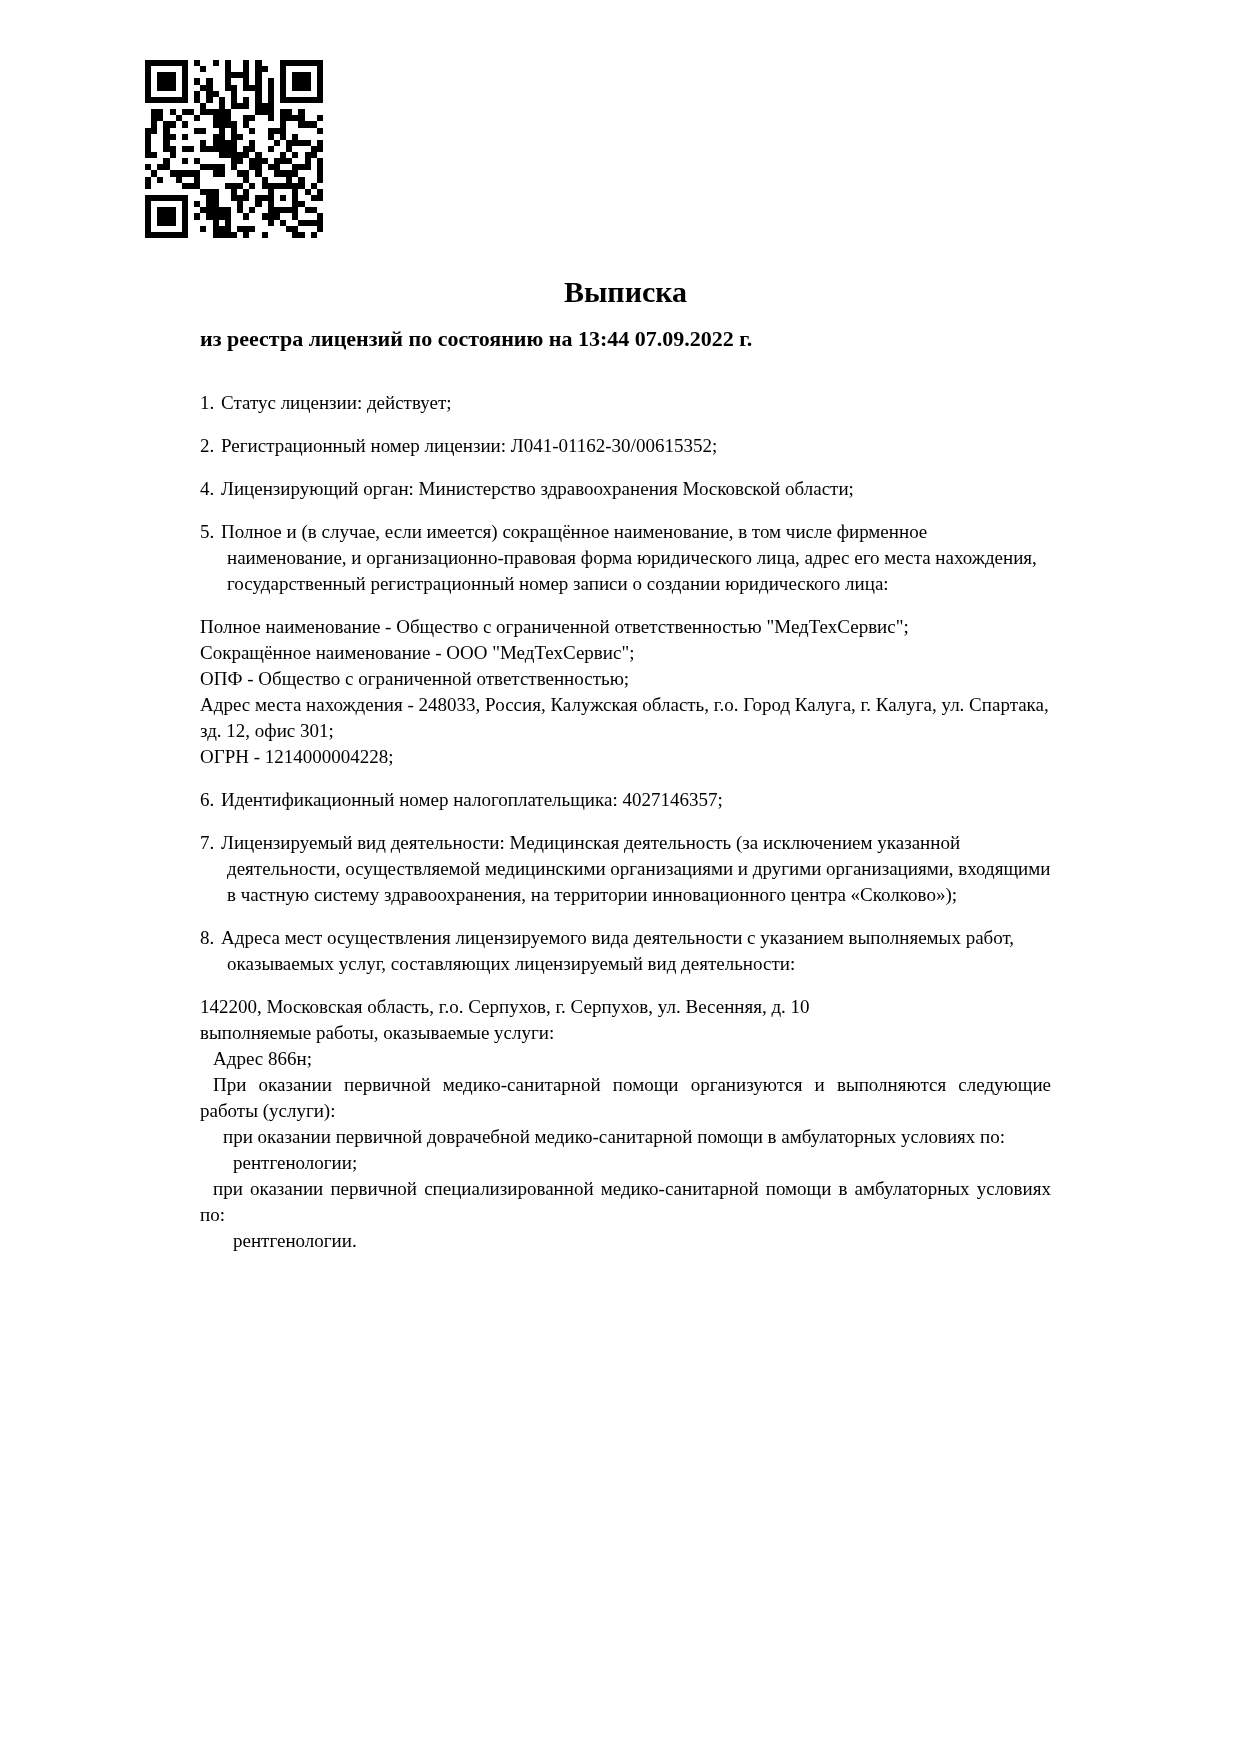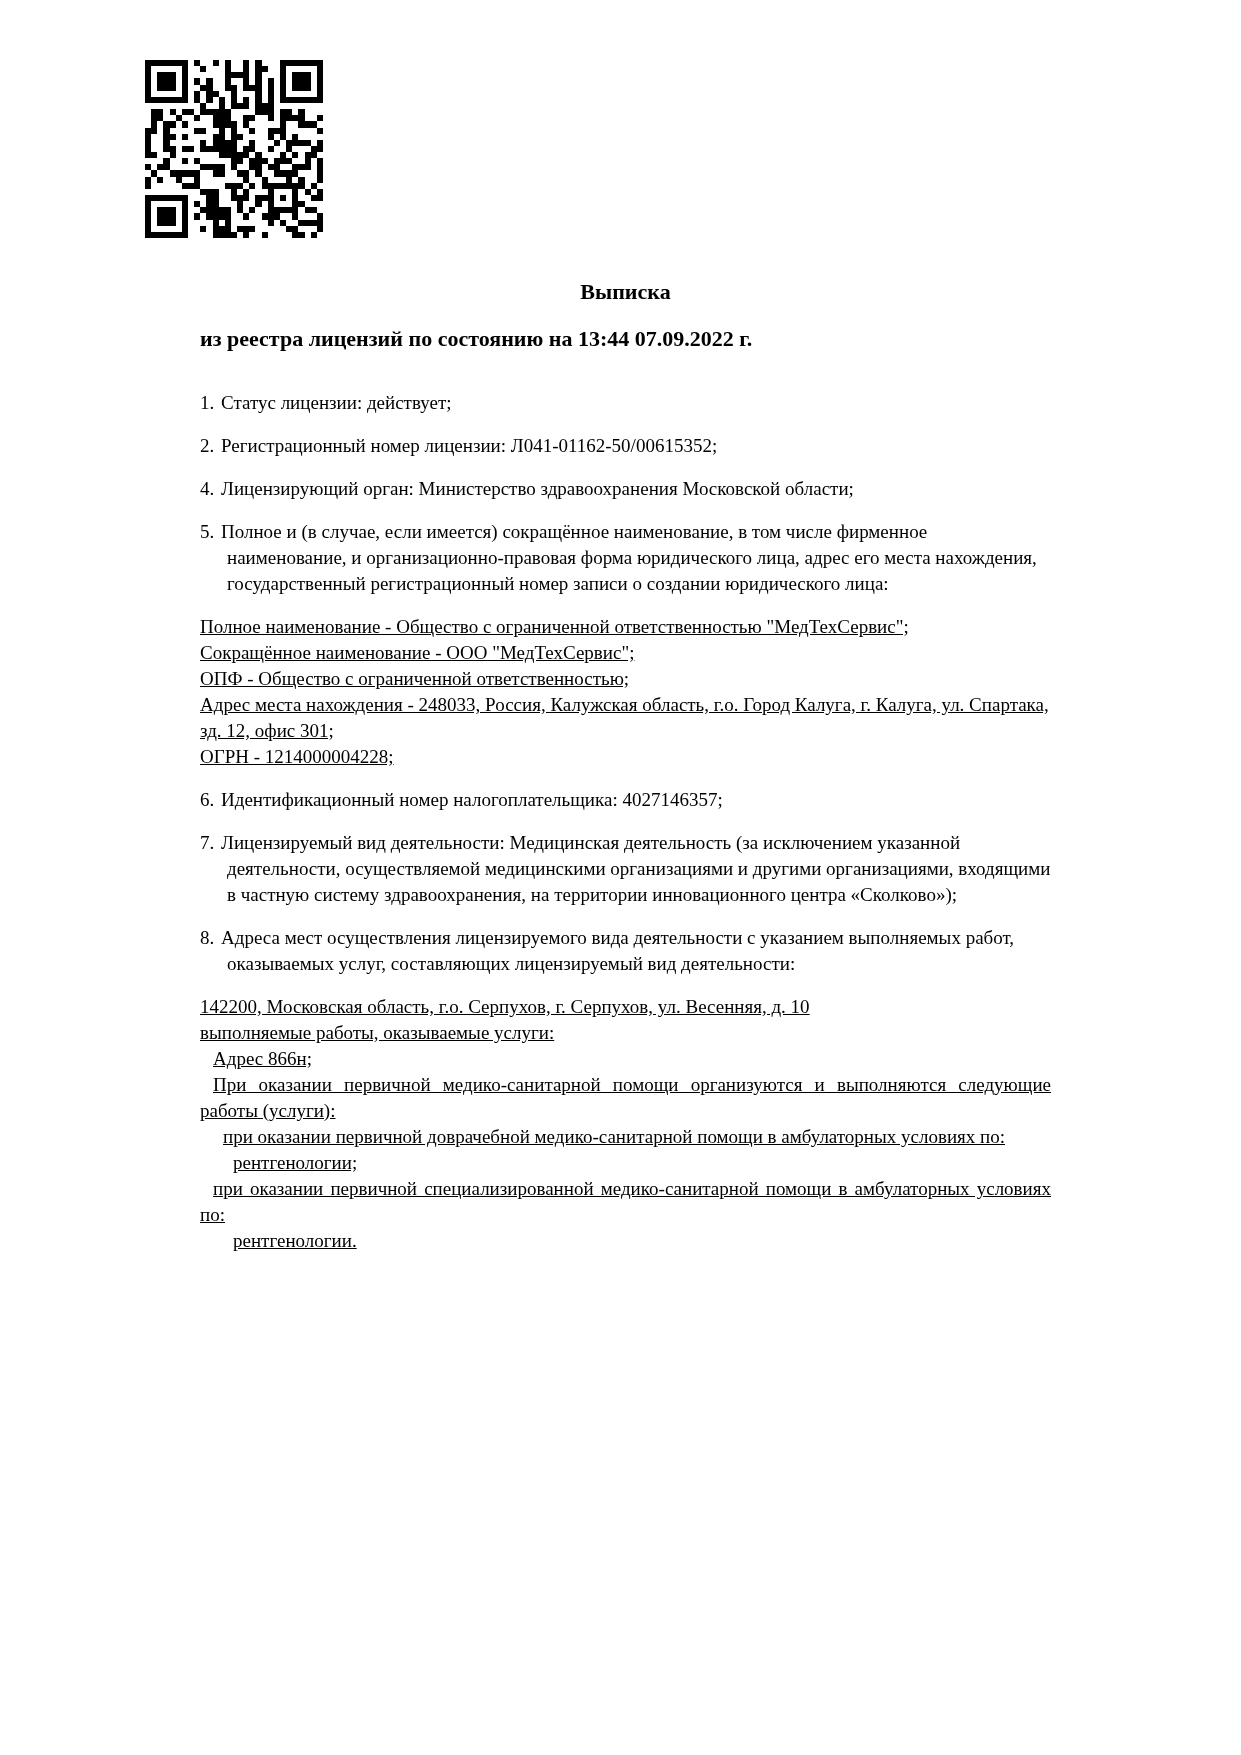--- a/index.html
+++ b/index.html
@@ -8,26 +8,26 @@
     width: 1241px;
     height: 1755px;
     background: #ffffff;
     font-family: "Liberation Serif", "DejaVu Serif", serif;
     color: #000000;
     overflow: hidden;
   }
   .qr { position: absolute; top: 60px; left: 145px; width: 178px; height: 178px; }
   .qr svg { width: 100%; height: 100%; display: block; shape-rendering: crispEdges; fill: #000; }
   .content { position: absolute; top: 278px; left: 200px; width: 851px; }
-  .title   { margin: 0; font-size: 22px; line-height: 28px; font-weight: bold; text-align: center; }
+  .title   { margin: 0; font-size: 30px; line-height: 28px; font-weight: bold; text-align: center; }
   .subtitle{ margin: 19px 0 0 0; font-size: 22px; line-height: 28px; font-weight: bold; text-align: left; }
   .body-text { margin-top: 37px; font-size: 19px; line-height: 26px; }
   .item  { margin: 17px 0; padding-left: 27px; text-indent: -27px; }
   .num   { margin-right: 2px; }
-  .block { margin: 17px 0; text-decoration: underline; }
+  .block { margin: 17px 0; }
   .line  { margin: 0; }
   .ind1  { text-indent: 13px; }
   .ind2  { text-indent: 23px; }
   .ind3  { text-indent: 33px; }
   .just  { text-align: justify; }
 </style>
 </head>
 <body>
 
 <div class="page">
@@ -449,21 +449,21 @@
   </div>
 
   <div class="content">
     <p class="title">Выписка</p>
     <p class="subtitle">из реестра лицензий по состоянию на 13:44 07.09.2022 г.</p>
 
     <div class="body-text">
 
       <p class="item"><span class="num">1.</span> <span>Статус лицензии: действует;</span></p>
 
-      <p class="item"><span class="num">2.</span> <span>Регистрационный номер лицензии: Л041-01162-50/00615352;</span></p>
+      <p class="item"><span class="num">2.</span> <span>Регистрационный номер лицензии: Л041-01162-30/00615352;</span></p>
 
 
       <p class="item"><span class="num">4.</span> <span>Лицензирующий орган: Министерство здравоохранения Московской области;</span></p>
 
       <p class="item"><span class="num">5.</span> <span>Полное и (в случае, если имеется) сокращённое наименование, в том числе фирменное наименование, и организационно-правовая форма юридического лица, адрес его места нахождения, государственный регистрационный номер записи о создании юридического лица:</span></p>
 
       <div class="block">
         <p class="line">Полное наименование - Общество с ограниченной ответственностью "МедТехСервис";</p>
         <p class="line">Сокращённое наименование - ООО "МедТехСервис";</p>
         <p class="line">ОПФ - Общество с ограниченной ответственностью;</p>

